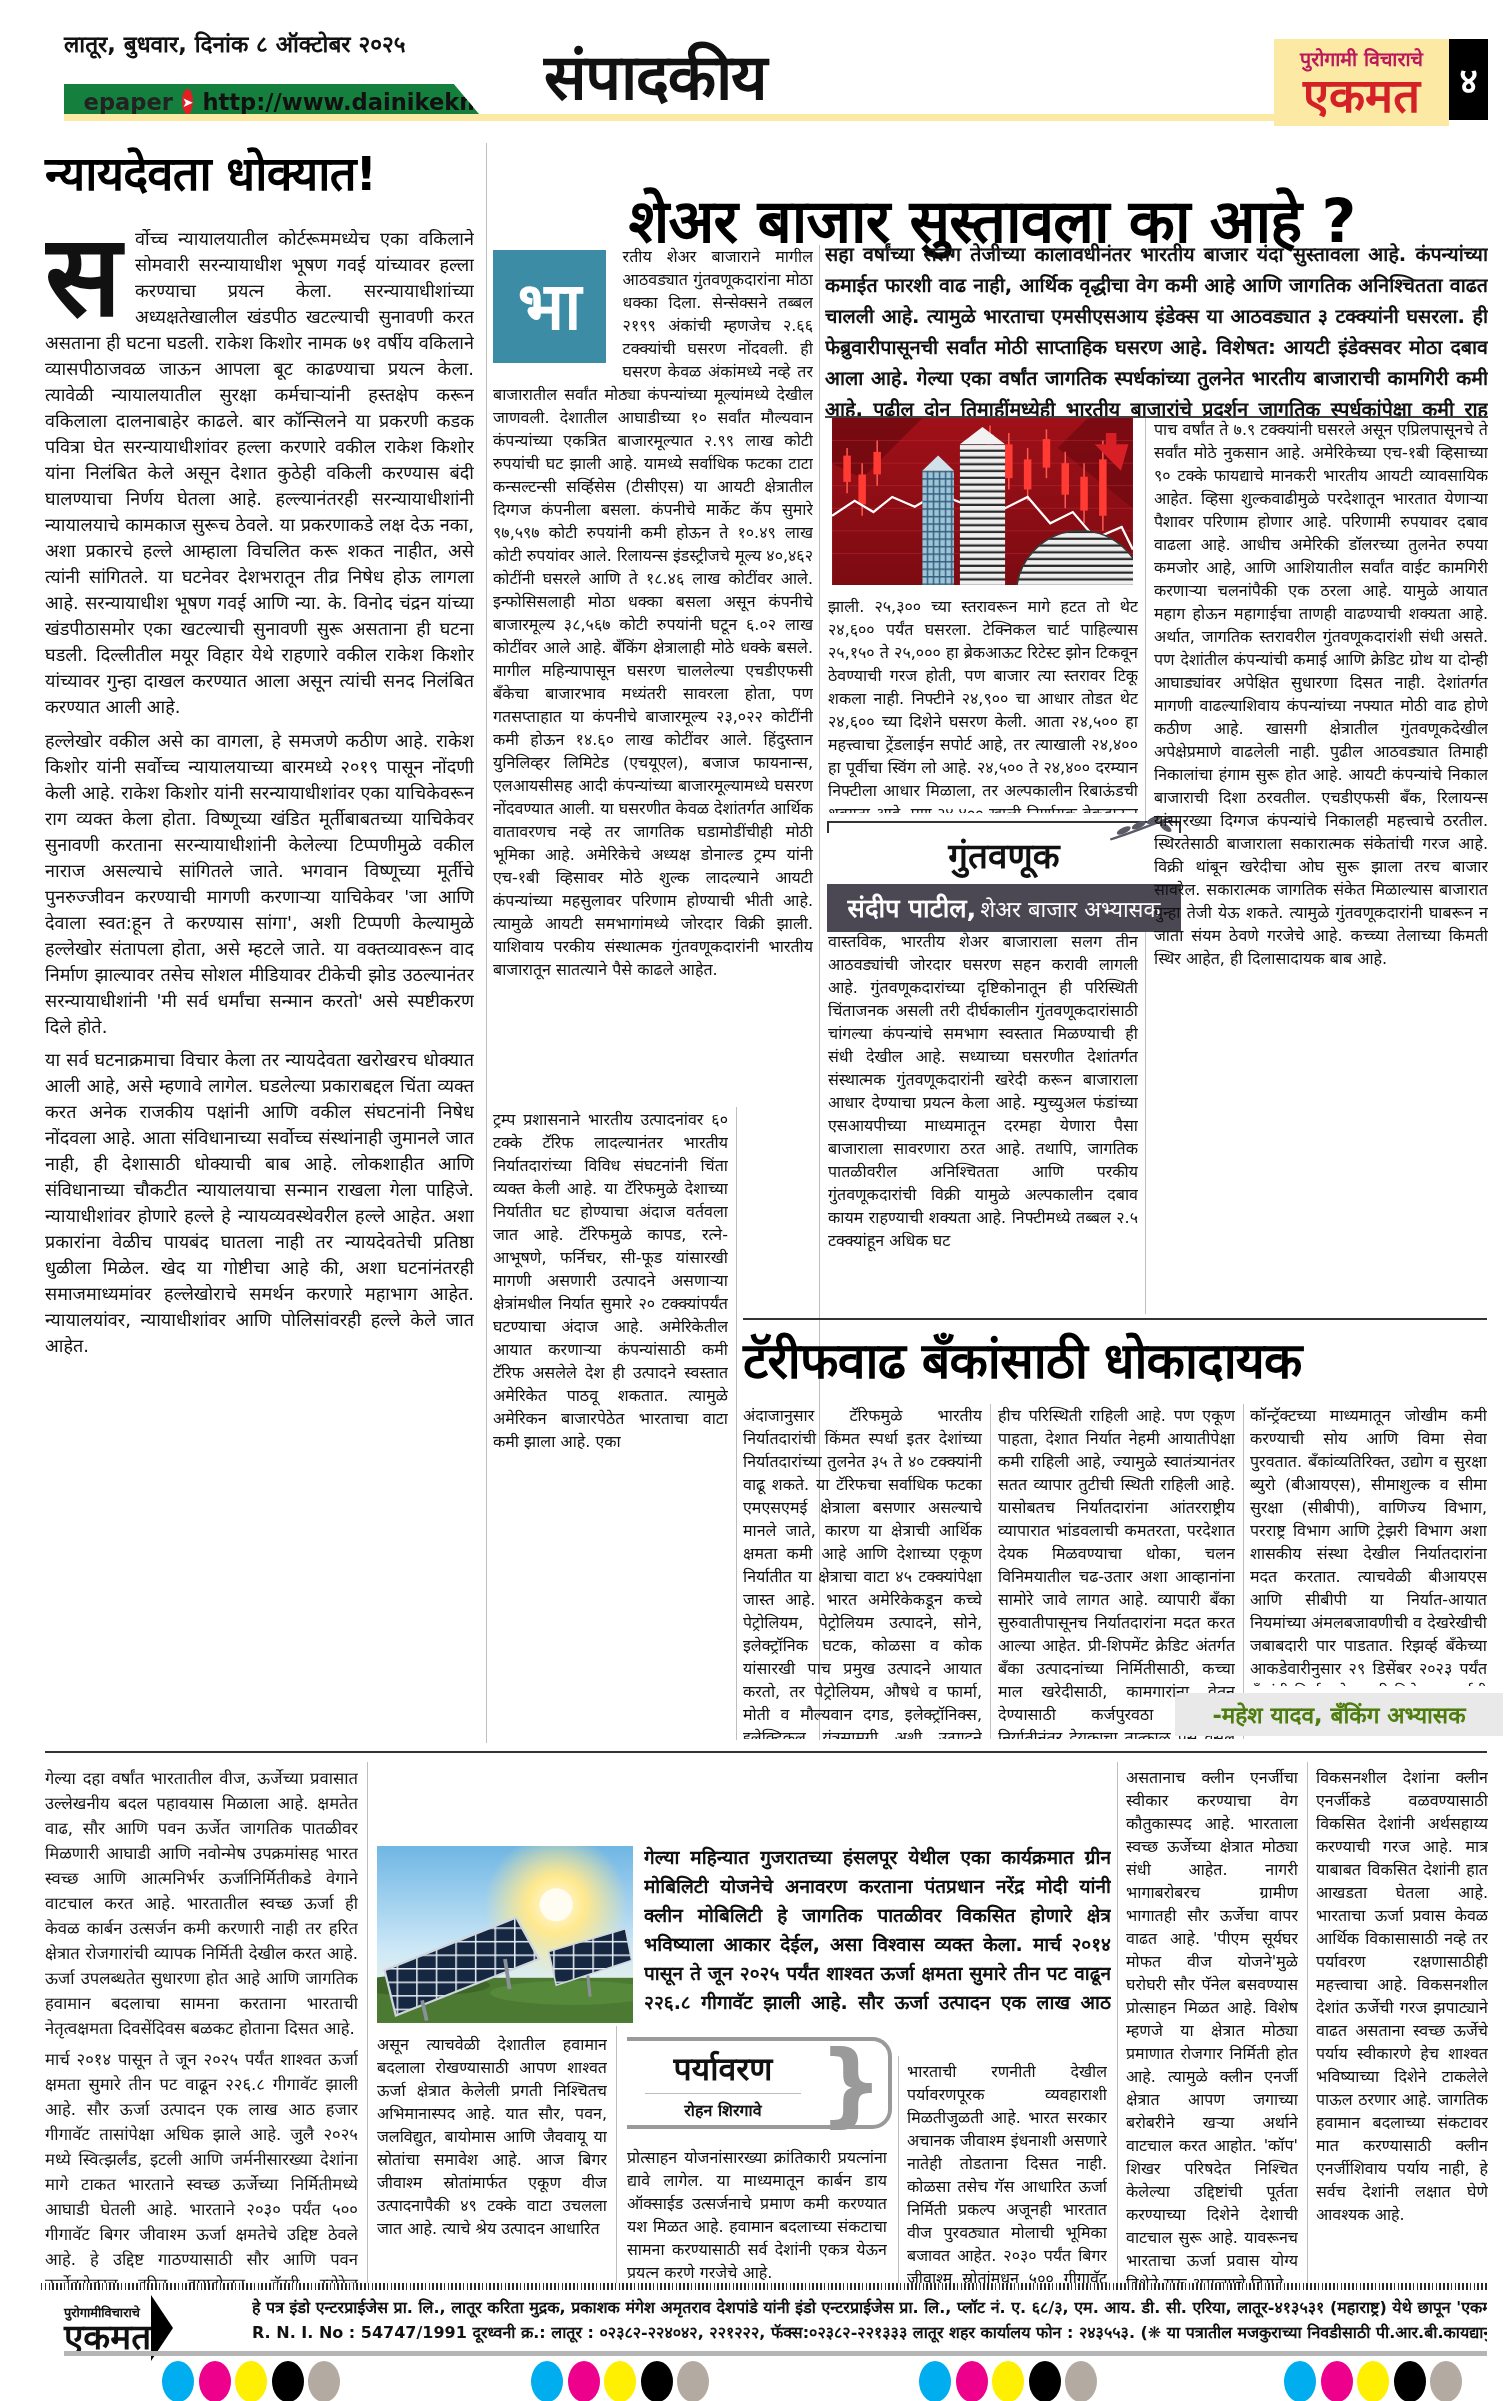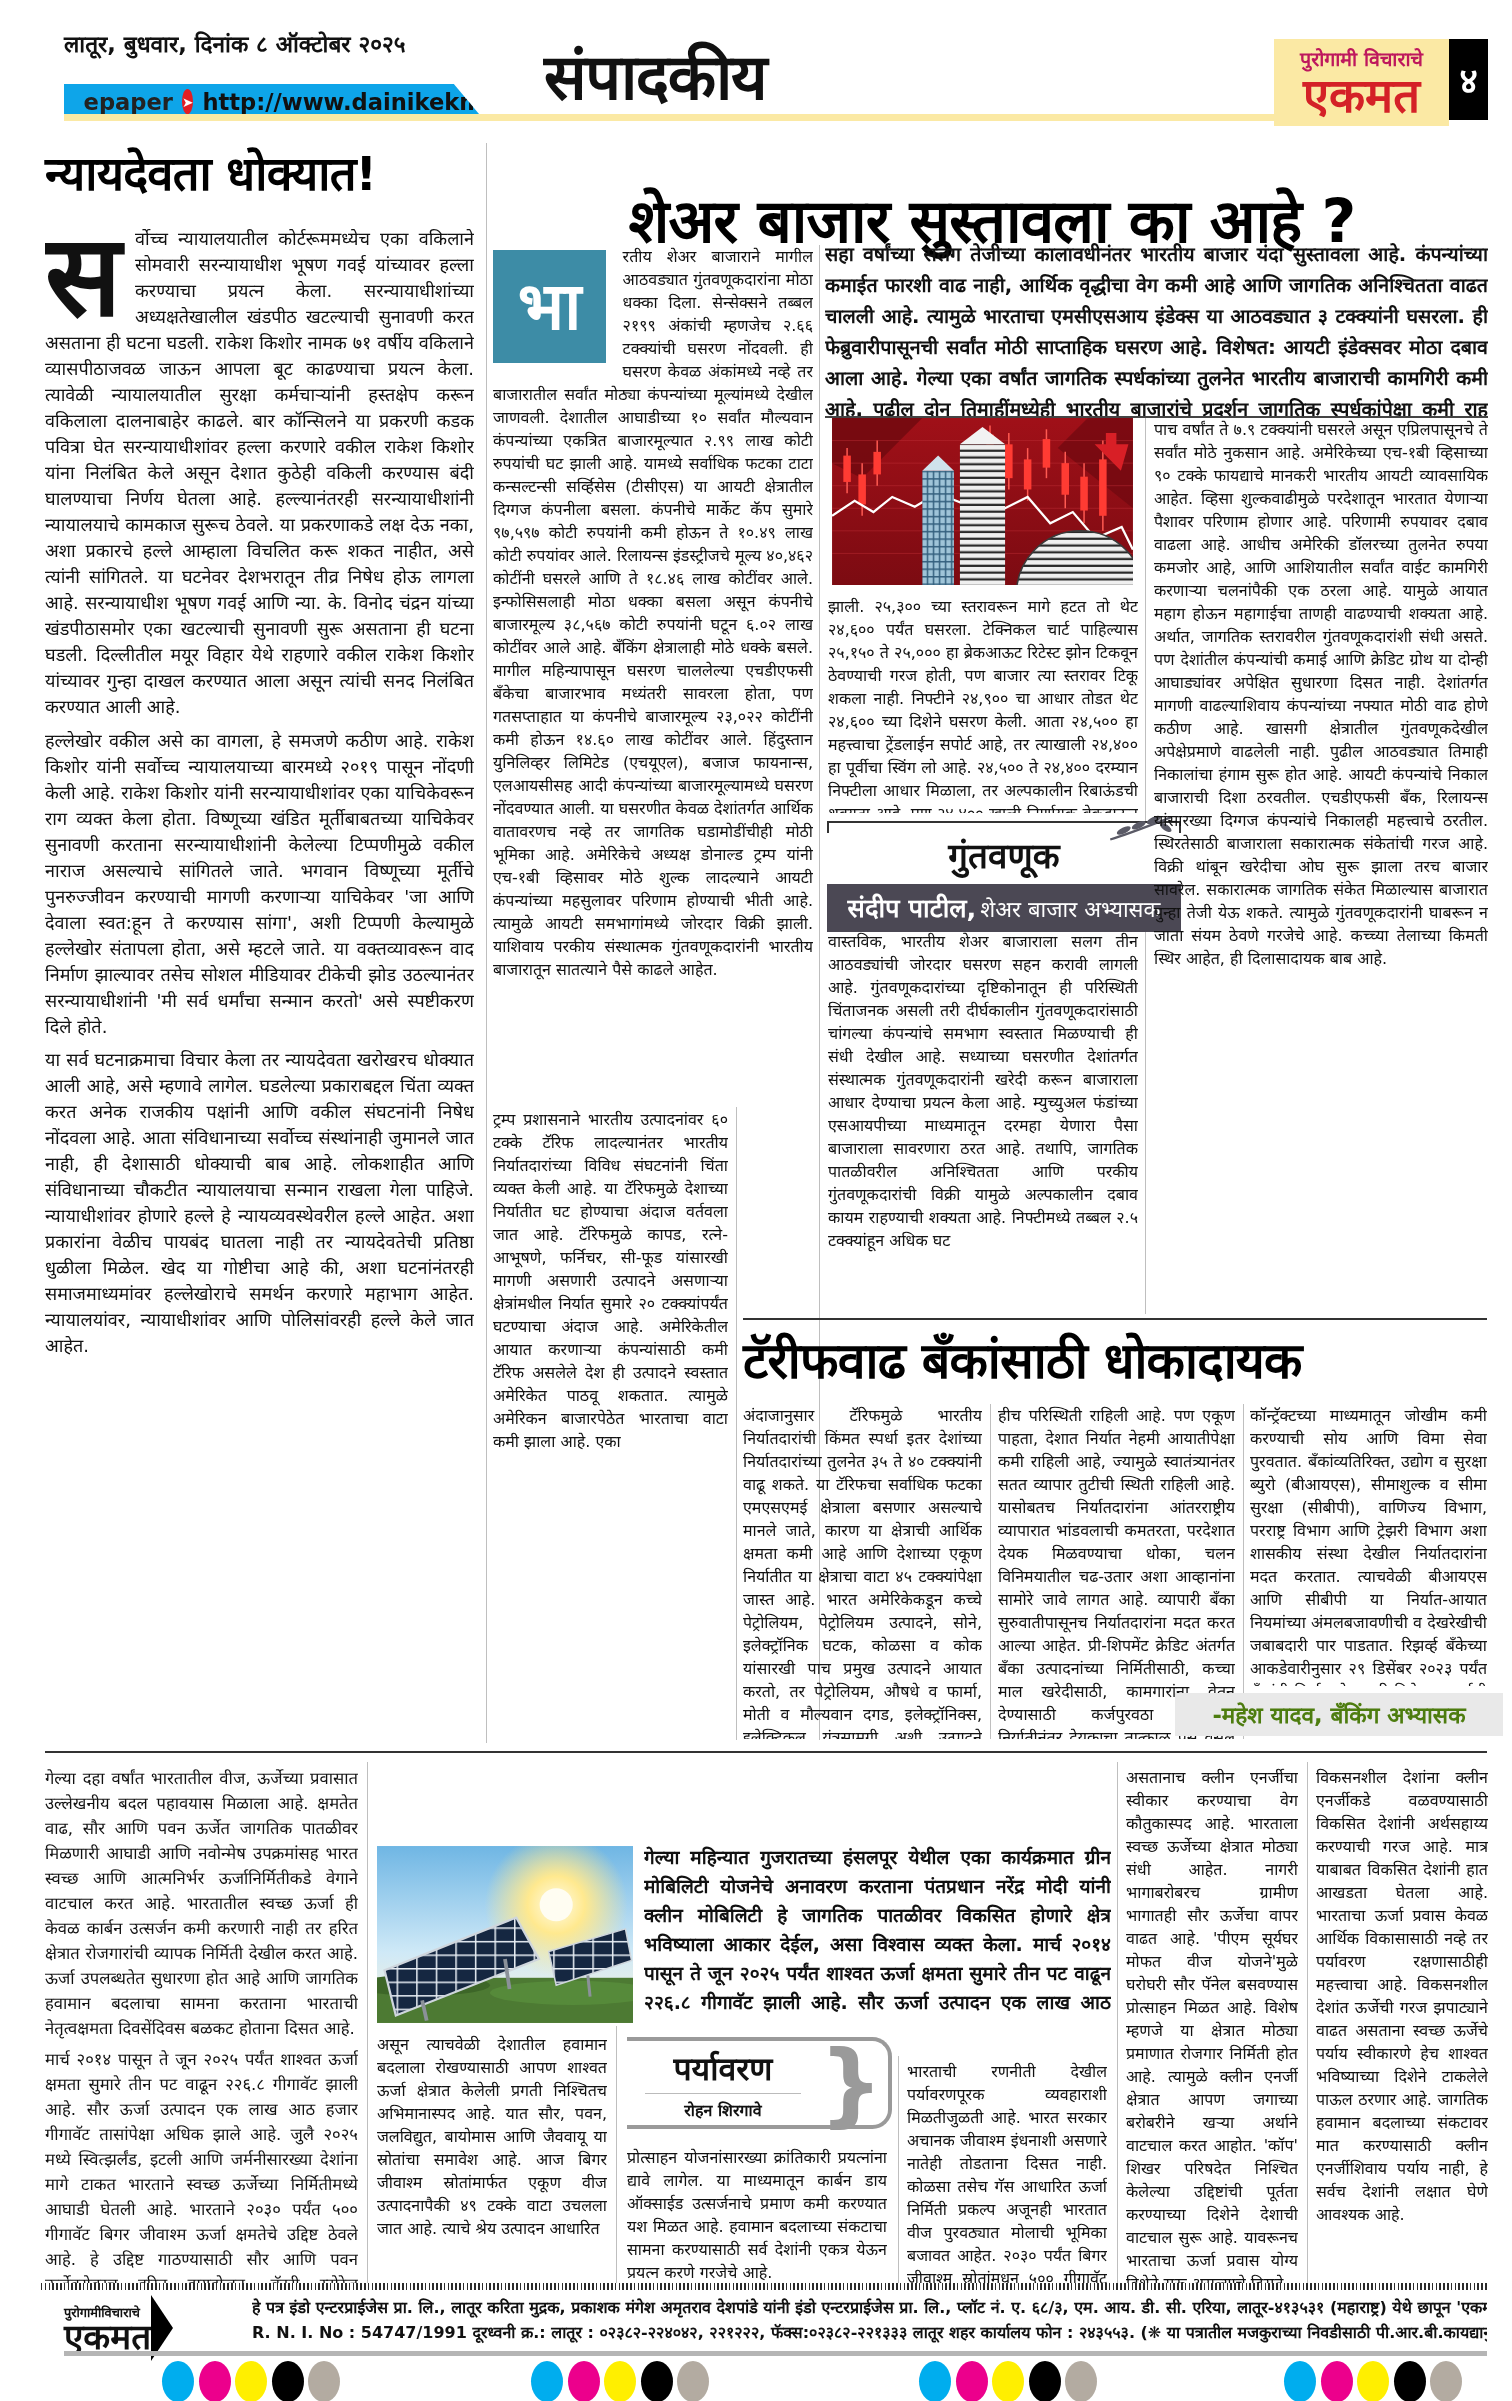--- a/index.html
+++ b/index.html
@@ -4,21 +4,21 @@
 <style>
   html,body{margin:0;padding:0;background:#d8d8d8;}
   #page{position:relative;width:1512px;height:2401px;background:#ffffff;margin:0 auto;
         font-family:"DejaVu Sans",sans-serif;color:#111;overflow:hidden;}
   .abs{position:absolute;}
   .just{text-align:justify;text-justify:inter-word;overflow:hidden;}
   .vline{position:absolute;width:0.8px;background:#bfbfbf;}
   .hline{position:absolute;background:#333;}
   
   .dateline{font-size:22.6px;font-weight:bold;letter-spacing:0px;}
-  .ribbon{background:#0ea5e9;display:flex;align-items:center;gap:9px;padding:0 19.6px;
+  .ribbon{background:#15803d;display:flex;align-items:center;gap:9px;padding:0 19.6px;
           clip-path:polygon(0 0,93% 0,100% 100%,0 100%);}
   .ribbon .ep{font-size:22.6px;font-weight:bold;color:#222;}
   .epicon{width:25.6px;height:25.6px;border-radius:50%;background:#e31e25;display:inline-flex;
           align-items:center;justify-content:center;color:#fff;font-size:13.6px;font-weight:bold;}
   .url{font-size:22.6px;font-weight:bold;color:#111;text-decoration:none;}
   .section-title{font-size:63px;font-weight:800;letter-spacing:-1.5px;}
   .masthead{background:#fbe9a4;text-align:center;padding-top:6px;}
   .masthead .tag{color:#be185d;font-size:19.6px;font-weight:bold;}
   .masthead .name{color:#d42127;font-size:47px;font-weight:800;line-height:48px;}
   .pagenum{background:#000;color:#fff;display:flex;align-items:center;justify-content:center;

